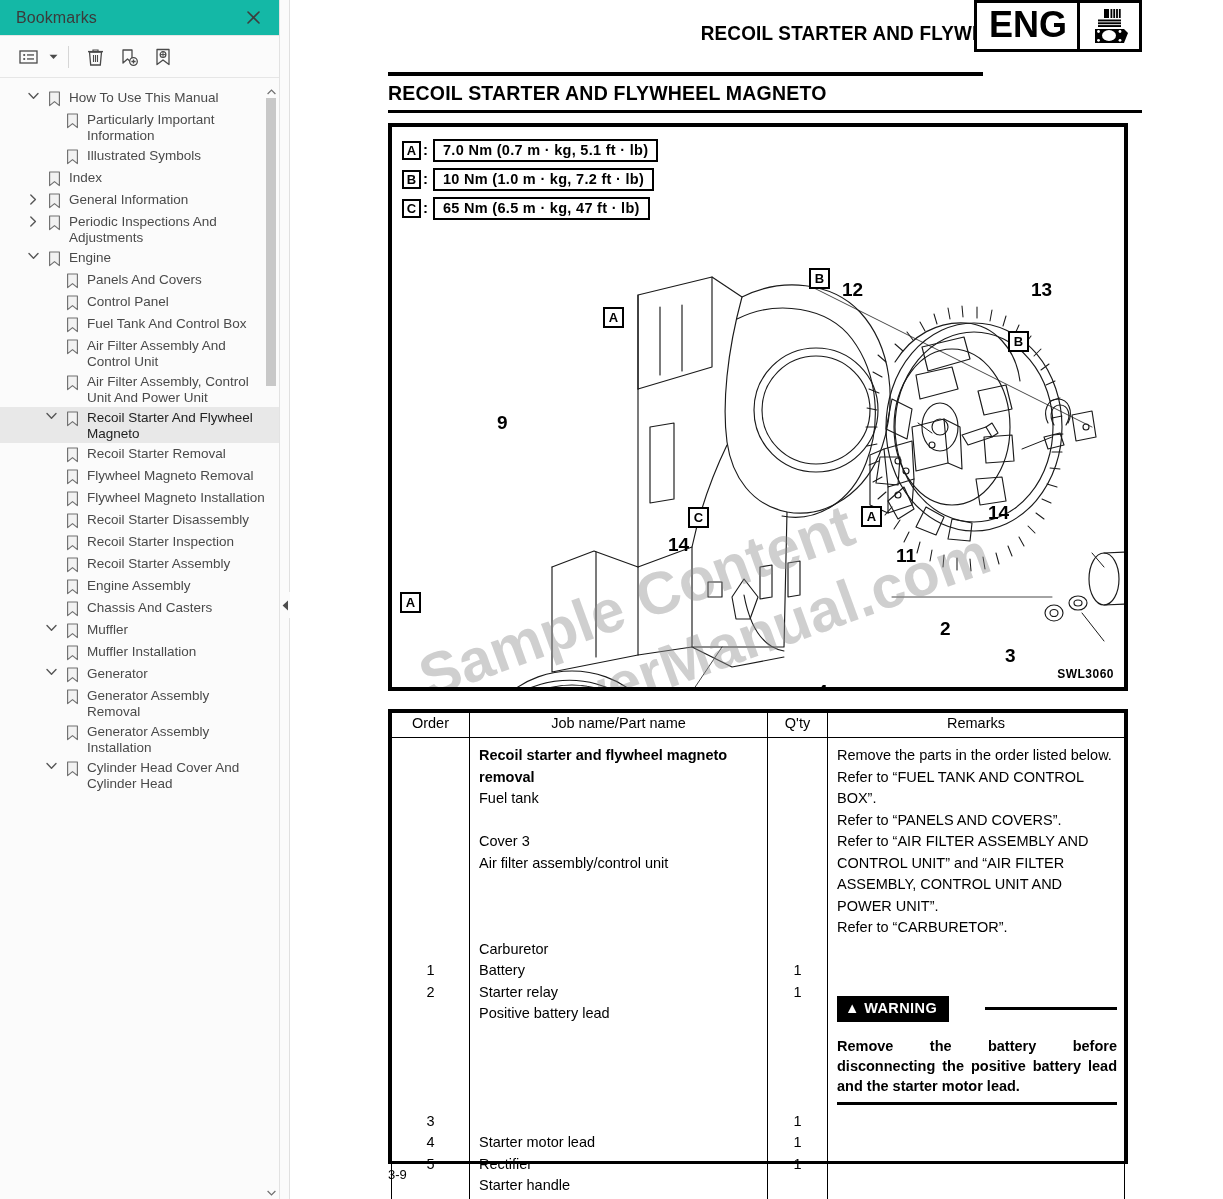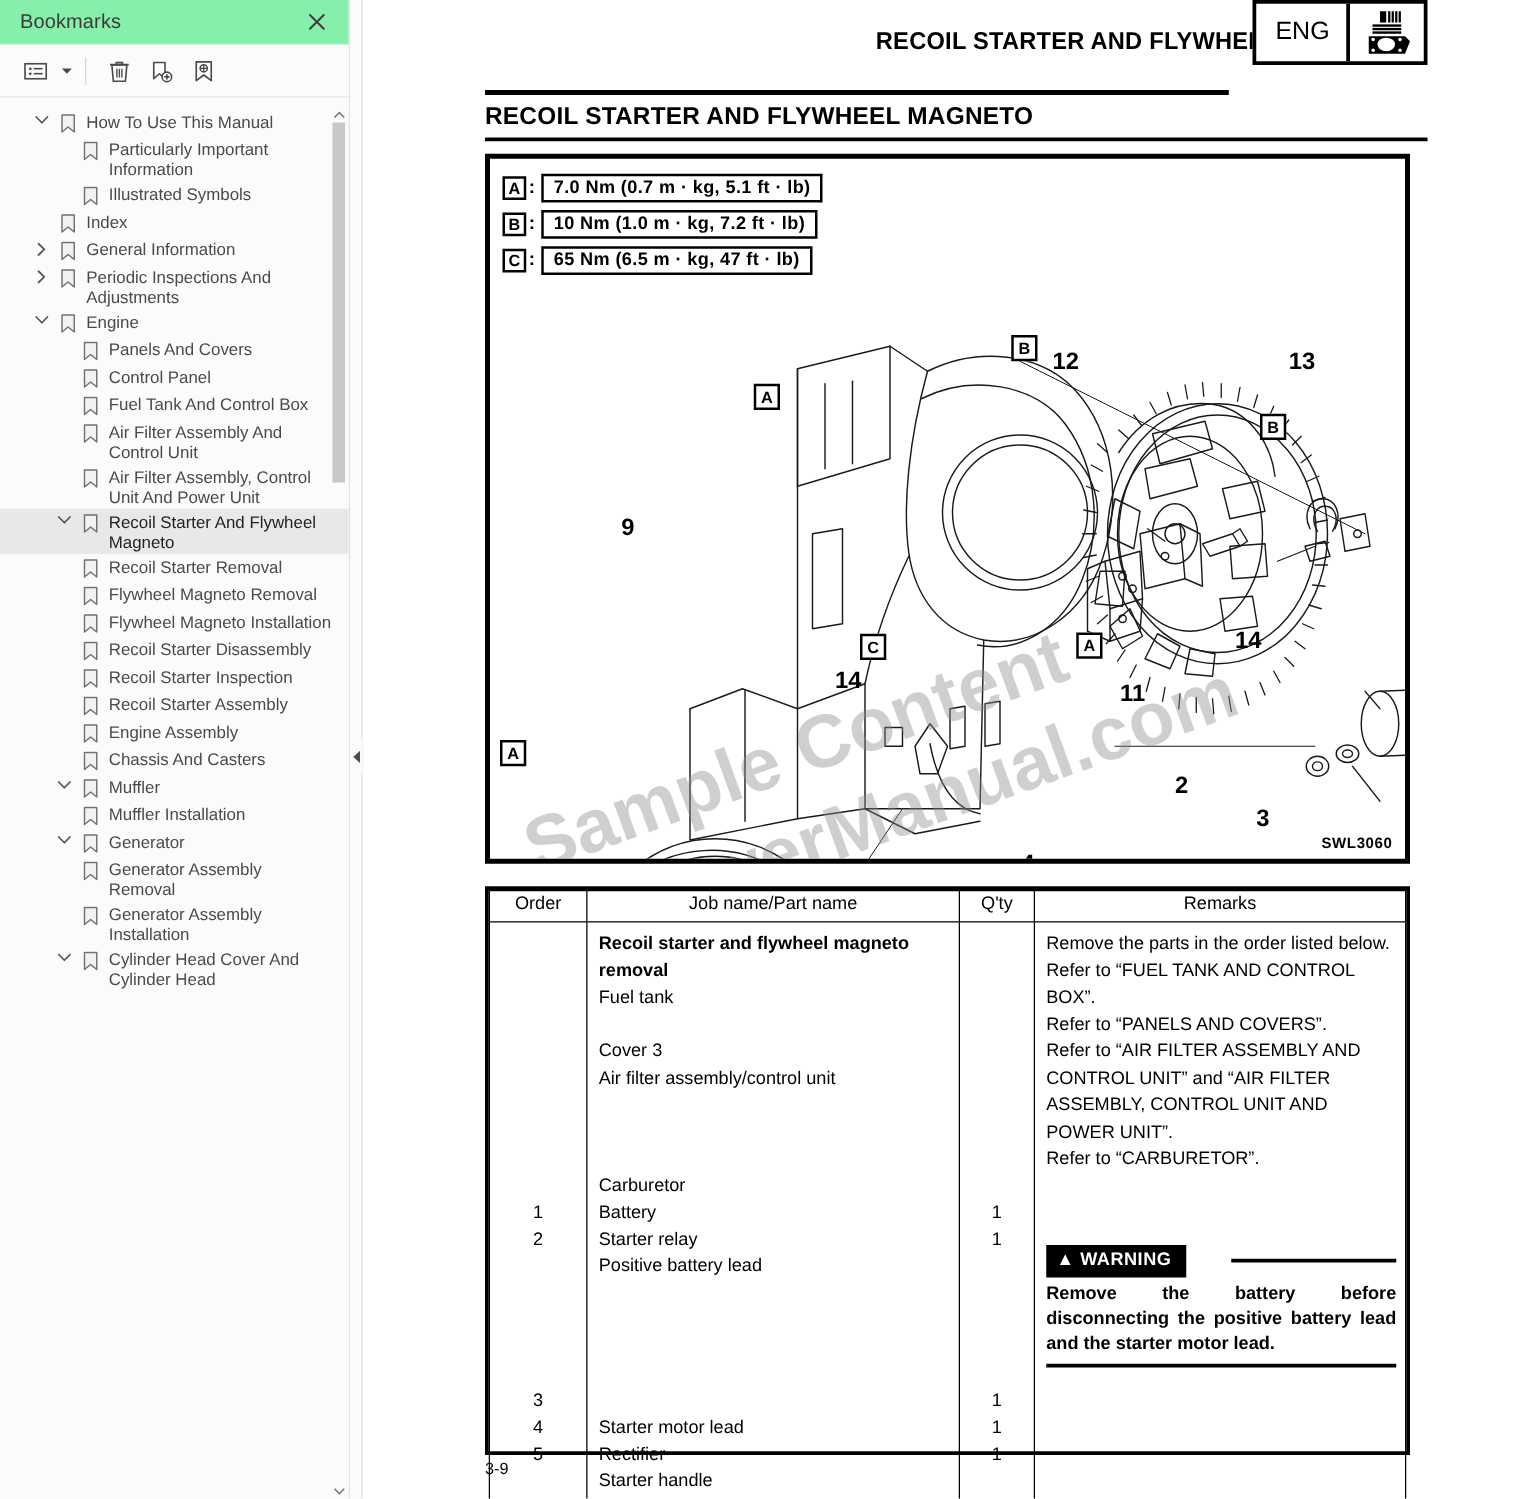--- a/index.html
+++ b/index.html
@@ -20,21 +20,21 @@
     border-right: 1px solid #e2e2e2;
     position: relative;
     flex: 0 0 280px;
     overflow: hidden;
   }
   .bm-header {
     height: 36px;
     display: flex; align-items: center;
     padding: 0 14px 0 16px;
     border-bottom: 1px solid #e6e6e6;
-    background: #86efac;
+    background: #14b8a6;
   }
   .bm-title {
     font-size: 16px; color: #3b3b3b; letter-spacing: .1px;
     flex: 1 1 auto;
   }
   .close-btn {
     width: 24px; height: 24px;
     display: flex; align-items: center; justify-content: center;
     cursor: pointer; color: #3d3d3d;
   }
@@ -169,21 +169,21 @@
     position: absolute; left: 0px; top: 72px; width: 595px; height: 4px; background: #000;
   }
   .eng-box {
     position: absolute; right: 0px; top: 0px;
     display: flex;
     border: 3px solid #000;
     background: #fff;
   }
   .eng-text {
     padding: 1px 10px 3px 12px;
-    font-size: 20px; font-weight: normal; line-height: 1;
+    font-size: 36px; font-weight: bold; line-height: 1;
     display: flex; align-items: center; justify-content: center;
     min-width: 72px;
   }
   .eng-icon-cell {
     border-left: 3px solid #000;
     width: 62px;
     display: flex; align-items: center; justify-content: center;
     padding: 3px 0;
   }
   .h1 {
@@ -277,21 +277,21 @@
     display: inline-block; background: #000; color: #fff;
     font-weight: bold; font-size: 14.5px; letter-spacing: .4px;
     padding: 2px 12px 3px 8px;
   }
   .warn-wrap { margin-top: 14px; position: relative; }
   .warn-rule-top {
     position: absolute; left: 148px; right: 0; top: 11px; height: 3px; background:#000;
   }
   .warn-body {
     font-size: 14.5px; font-weight: bold; line-height: 20px;
-    text-align: justify; margin-top: 3px;
+    text-align: justify; margin-top: 14px;
   }
   .warn-rule-bot { height: 3px; background: #000; margin-top: 6px; }
   .page-num {
     position: absolute; left: 0px; top: 1167px; width: 740px;
     text-align: left; font-size: 13px;
   }
 </style>
 </head>
 <body>
 

